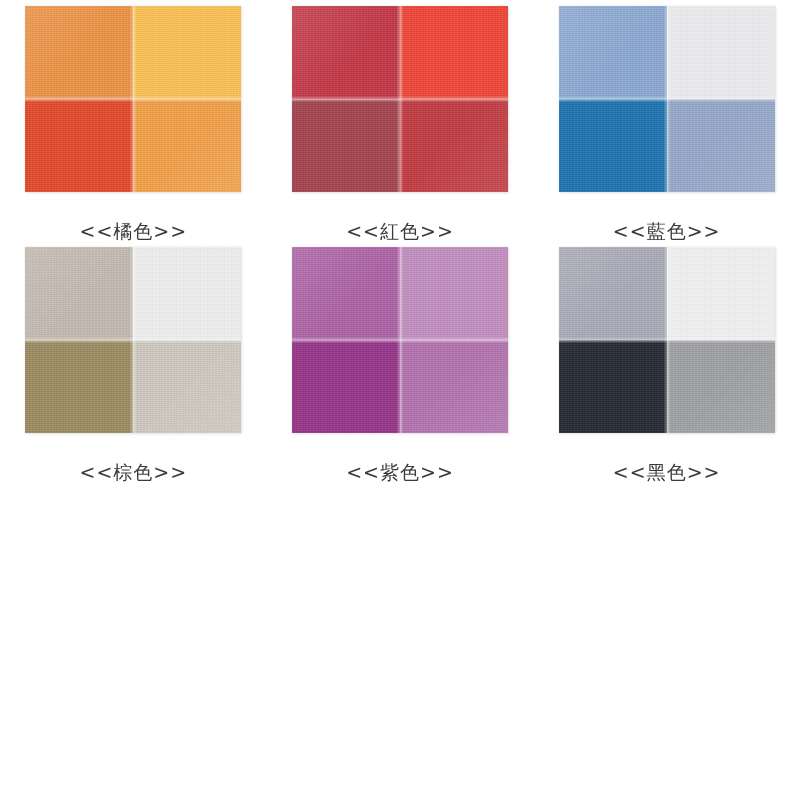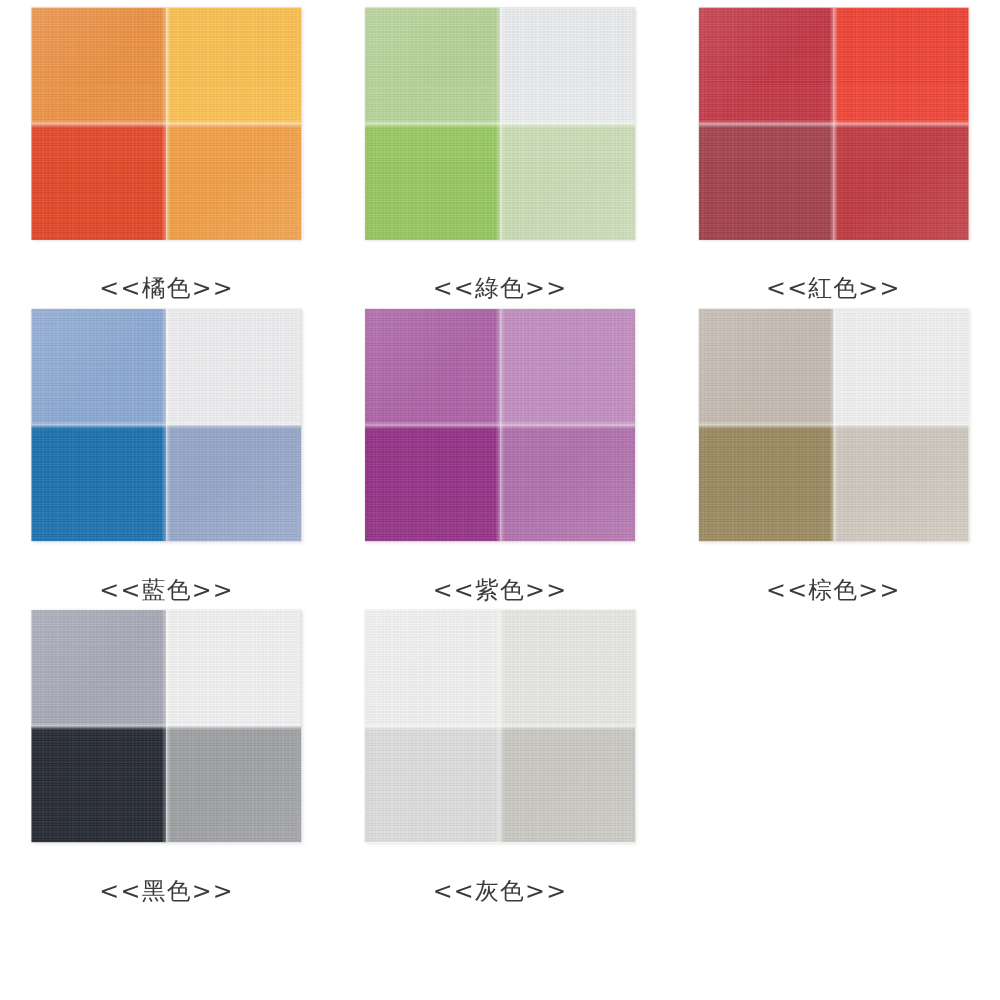--- a/index.html
+++ b/index.html
@@ -139,32 +139,20 @@
       <div class="quad" style="background-color:#FBC154;"></div>
       <div class="quad" style="background-color:#E34A2B;"></div>
       <div class="quad" style="background-color:#F2A047;"></div>
       <div class="seam-v"></div>
       <div class="seam-h"></div>
       <div class="photo-sheen"></div>
     </div>
     <div class="swatch-label">&lt;&lt;橘色&gt;&gt;</div>
   </div>
 
-  <div class="swatch-cell">
-    <div class="swatch-photo">
-      <div class="quad" style="background-color:#B7D398;"></div>
-      <div class="quad" style="background-color:#EBECEE;"></div>
-      <div class="quad" style="background-color:#99C963;"></div>
-      <div class="quad" style="background-color:#CCDDB8;"></div>
-      <div class="seam-v"></div>
-      <div class="seam-h"></div>
-      <div class="photo-sheen"></div>
-    </div>
-    <div class="swatch-label">&lt;&lt;綠色&gt;&gt;</div>
-  </div>
 
   <div class="swatch-cell">
     <div class="swatch-photo">
       <div class="quad" style="background-color:#C33847;"></div>
       <div class="quad" style="background-color:#EE4638;"></div>
       <div class="quad" style="background-color:#A4444F;"></div>
       <div class="quad" style="background-color:#C13C42;"></div>
       <div class="seam-v"></div>
       <div class="seam-h"></div>
       <div class="photo-sheen"></div>
@@ -180,64 +168,52 @@
       <div class="quad" style="background-color:#96A8CA;"></div>
       <div class="seam-v"></div>
       <div class="seam-h"></div>
       <div class="photo-sheen"></div>
     </div>
     <div class="swatch-label">&lt;&lt;藍色&gt;&gt;</div>
   </div>
 
   <div class="swatch-cell">
     <div class="swatch-photo">
+      <div class="quad" style="background-color:#C3BAB0;"></div>
+      <div class="quad" style="background-color:#EFEFEF;"></div>
+      <div class="quad" style="background-color:#9C8C63;"></div>
+      <div class="quad" style="background-color:#CFC9BF;"></div>
+      <div class="seam-v"></div>
+      <div class="seam-h"></div>
+      <div class="photo-sheen"></div>
+    </div>
+    <div class="swatch-label">&lt;&lt;棕色&gt;&gt;</div>
+  </div>
+
+  <div class="swatch-cell">
+    <div class="swatch-photo">
       <div class="quad" style="background-color:#AC63A6;"></div>
       <div class="quad" style="background-color:#C28FC0;"></div>
       <div class="quad" style="background-color:#963589;"></div>
       <div class="quad" style="background-color:#B273AE;"></div>
       <div class="seam-v"></div>
       <div class="seam-h"></div>
       <div class="photo-sheen"></div>
     </div>
     <div class="swatch-label">&lt;&lt;紫色&gt;&gt;</div>
   </div>
 
   <div class="swatch-cell">
     <div class="swatch-photo">
-      <div class="quad" style="background-color:#C3BAB0;"></div>
-      <div class="quad" style="background-color:#EFEFEF;"></div>
-      <div class="quad" style="background-color:#9C8C63;"></div>
-      <div class="quad" style="background-color:#CFC9BF;"></div>
-      <div class="seam-v"></div>
-      <div class="seam-h"></div>
-      <div class="photo-sheen"></div>
-    </div>
-    <div class="swatch-label">&lt;&lt;棕色&gt;&gt;</div>
-  </div>
-
-  <div class="swatch-cell">
-    <div class="swatch-photo">
       <div class="quad" style="background-color:#A9AAB8;"></div>
       <div class="quad" style="background-color:#F2F2F2;"></div>
       <div class="quad" style="background-color:#262A33;"></div>
       <div class="quad" style="background-color:#9EA0A3;"></div>
       <div class="seam-v"></div>
       <div class="seam-h"></div>
       <div class="photo-sheen"></div>
     </div>
     <div class="swatch-label">&lt;&lt;黑色&gt;&gt;</div>
   </div>
 
-  <div class="swatch-cell">
-    <div class="swatch-photo">
-      <div class="quad" style="background-color:#F1F1F1;"></div>
-      <div class="quad" style="background-color:#E8E8E3;"></div>
-      <div class="quad" style="background-color:#DCDCDC;"></div>
-      <div class="quad" style="background-color:#CAC8C2;"></div>
-      <div class="seam-v"></div>
-      <div class="seam-h"></div>
-      <div class="photo-sheen"></div>
-    </div>
-    <div class="swatch-label">&lt;&lt;灰色&gt;&gt;</div>
-  </div>
 
 
 </div>
 
 </body></html>

